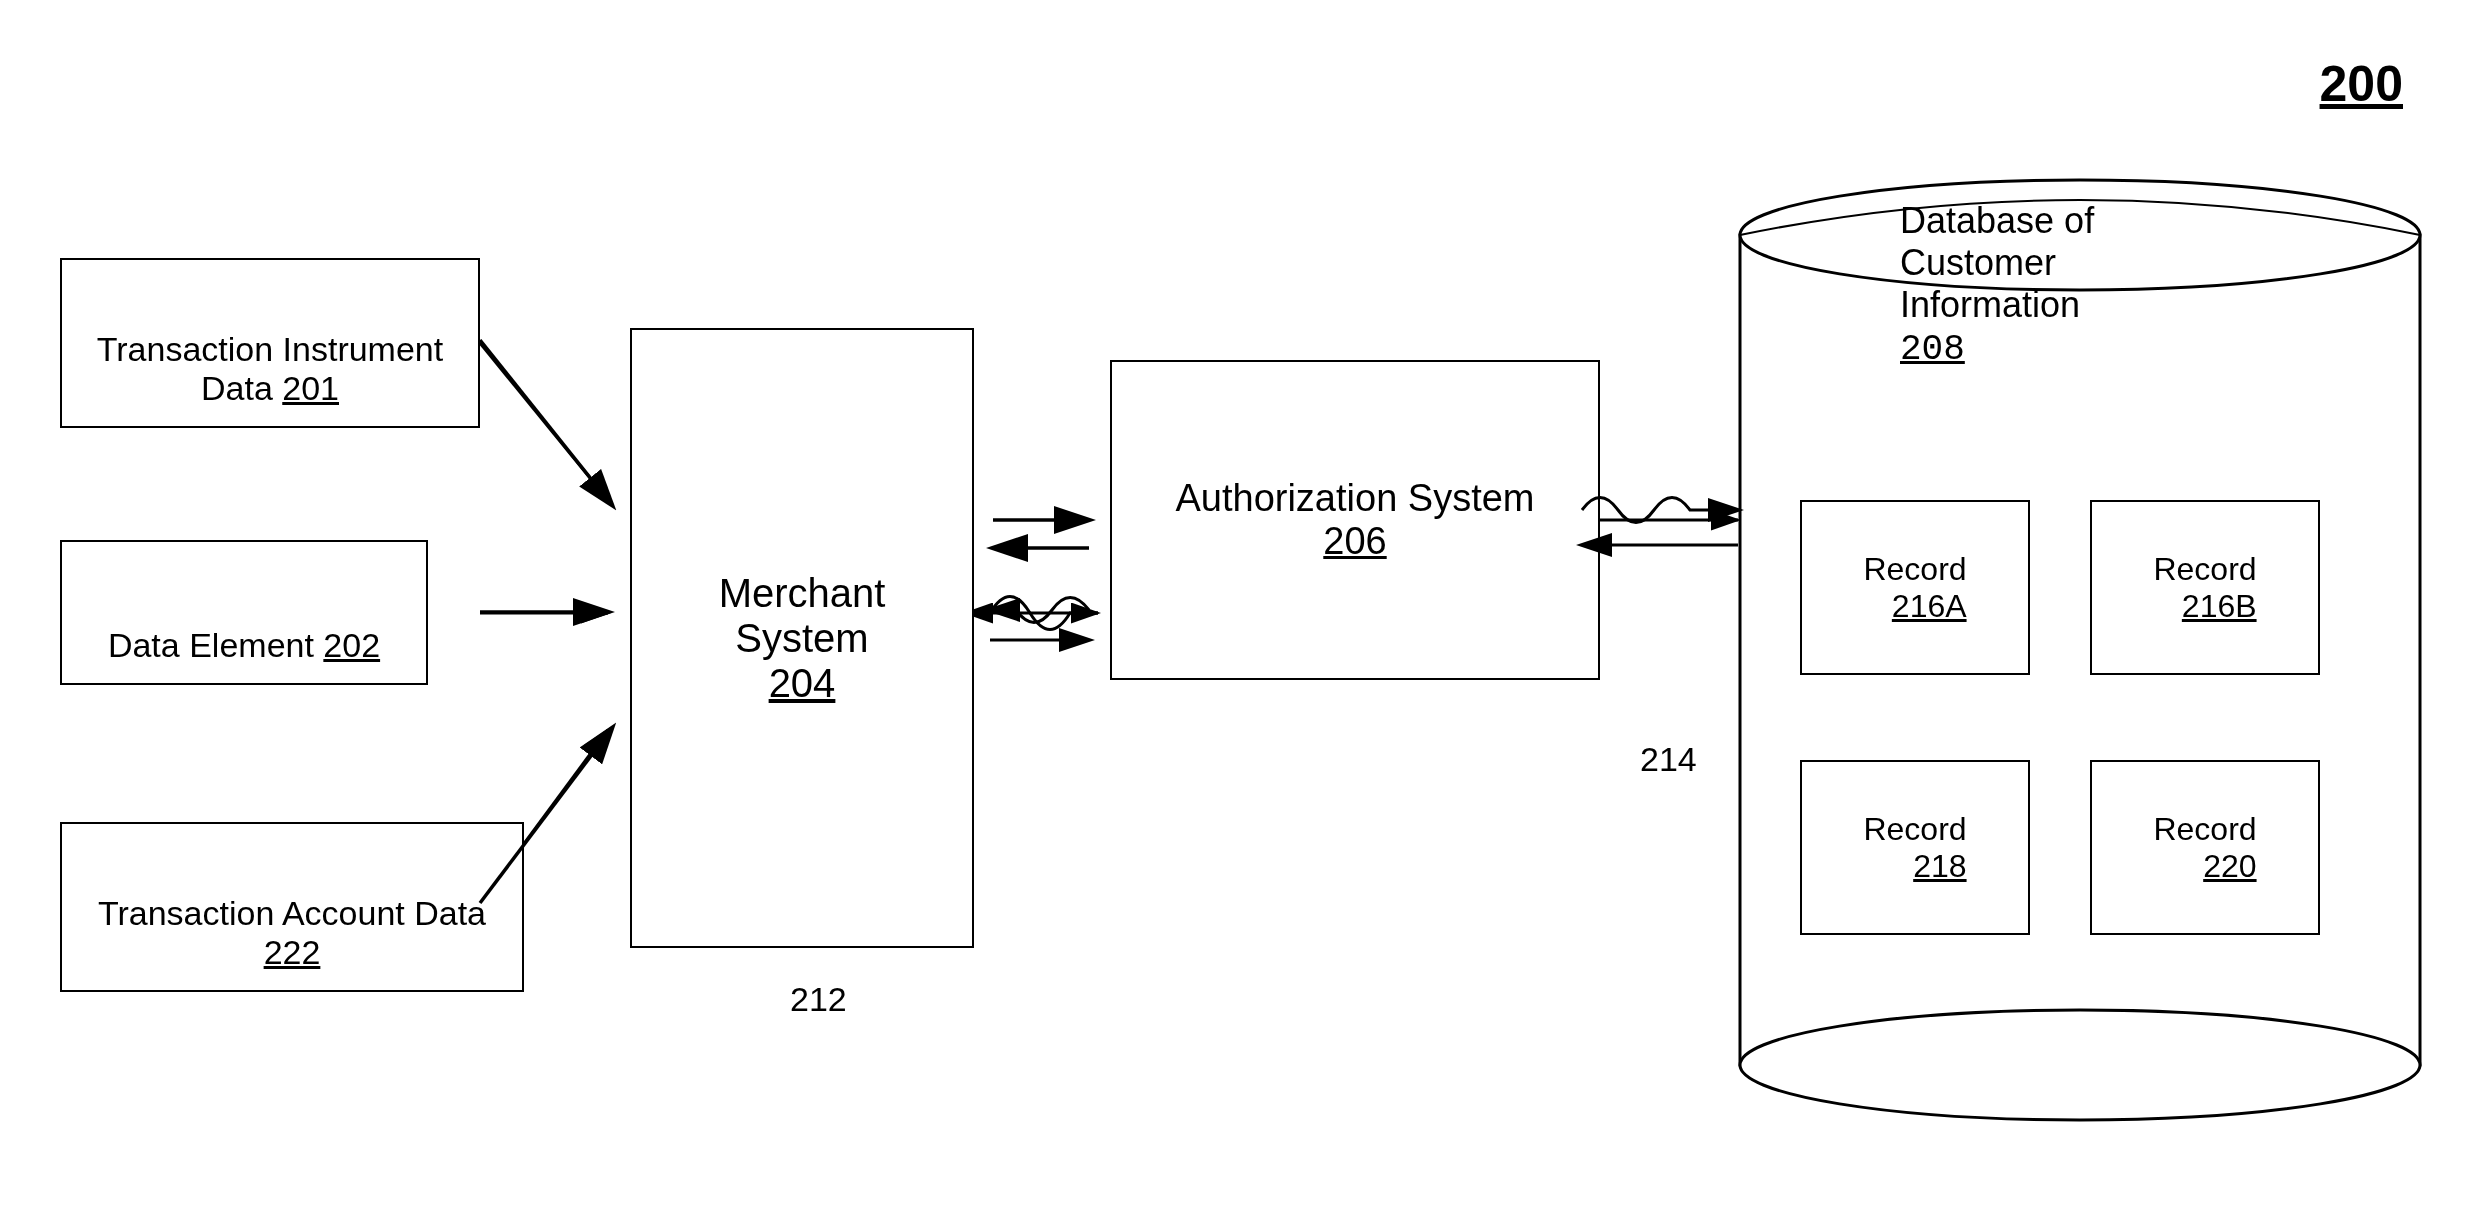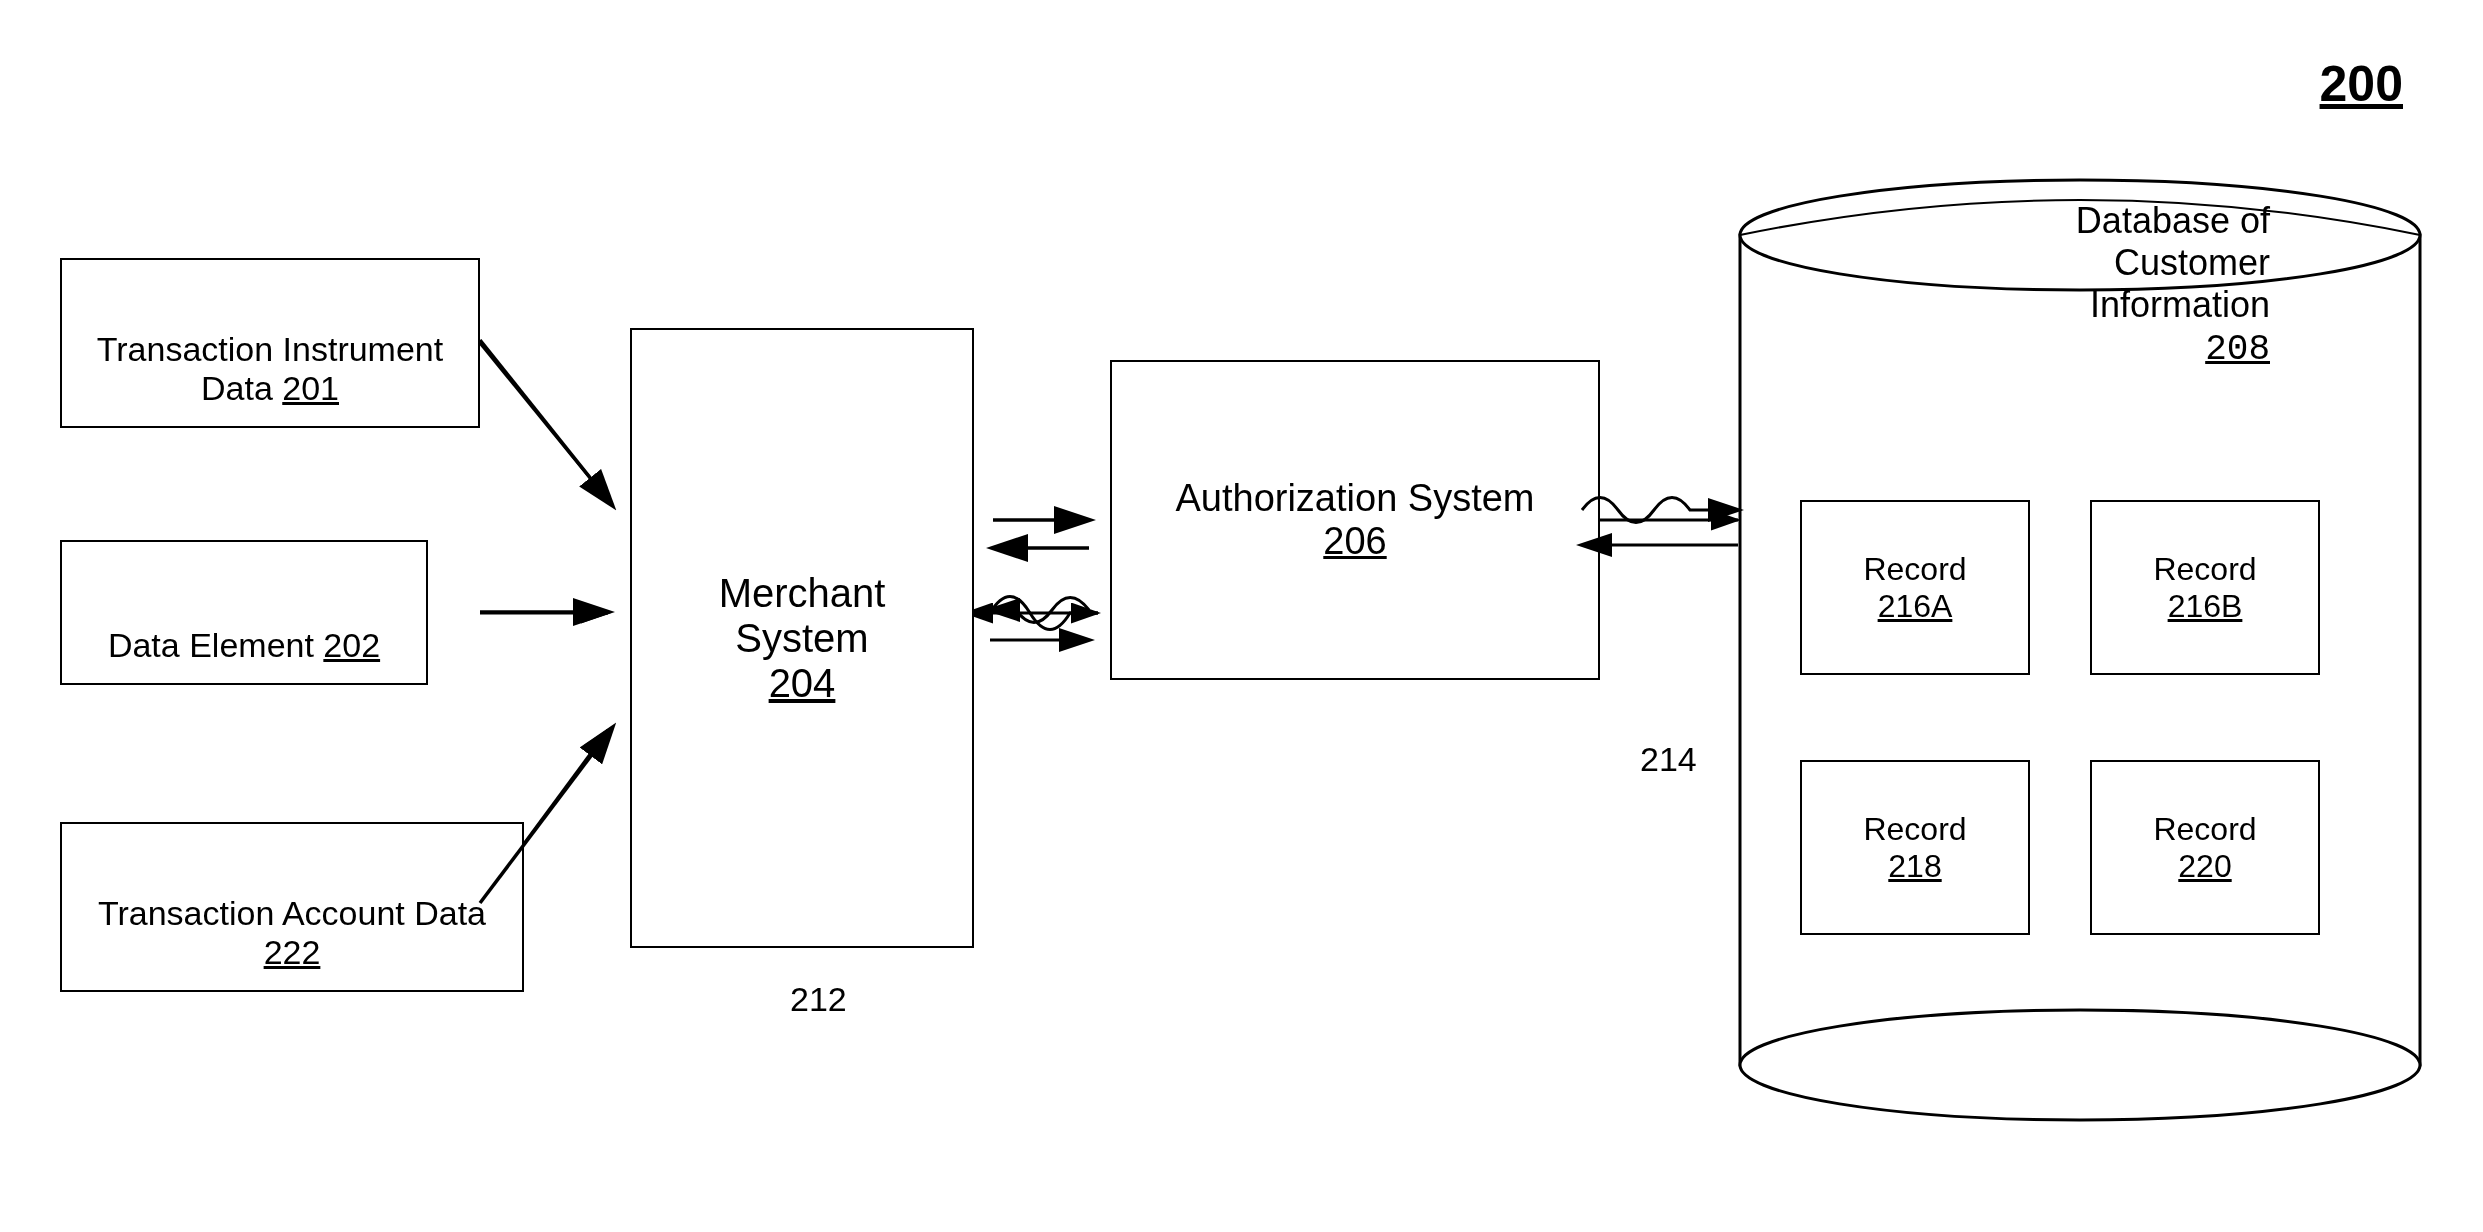--- a/index.html
+++ b/index.html
@@ -61,39 +61,39 @@
       font-size: 38px;
       margin-left: 20px;
     }
 
     .system-box .label-num {
       text-decoration: underline;
     }
 
     .db-label {
       position: absolute;
-      text-align: right;
+      text-align: left;
       font-size: 36px;
     }
 
     .db-label .label-num {
       text-decoration: underline;
       font-family: Liberation Mono, monospace;
     }
 
     
     .record-box {
       position: absolute;
       border: 2px solid #000;
       background: #fff;
       display: flex;
       flex-direction: column;
       align-items: center;
       justify-content: center;
-      text-align: center;
+      text-align: right;
       font-size: 32px;
     }
 
     .record-box .label-num {
       text-decoration: underline;
     }
 
     
     .arrow-label {
       position: absolute;

